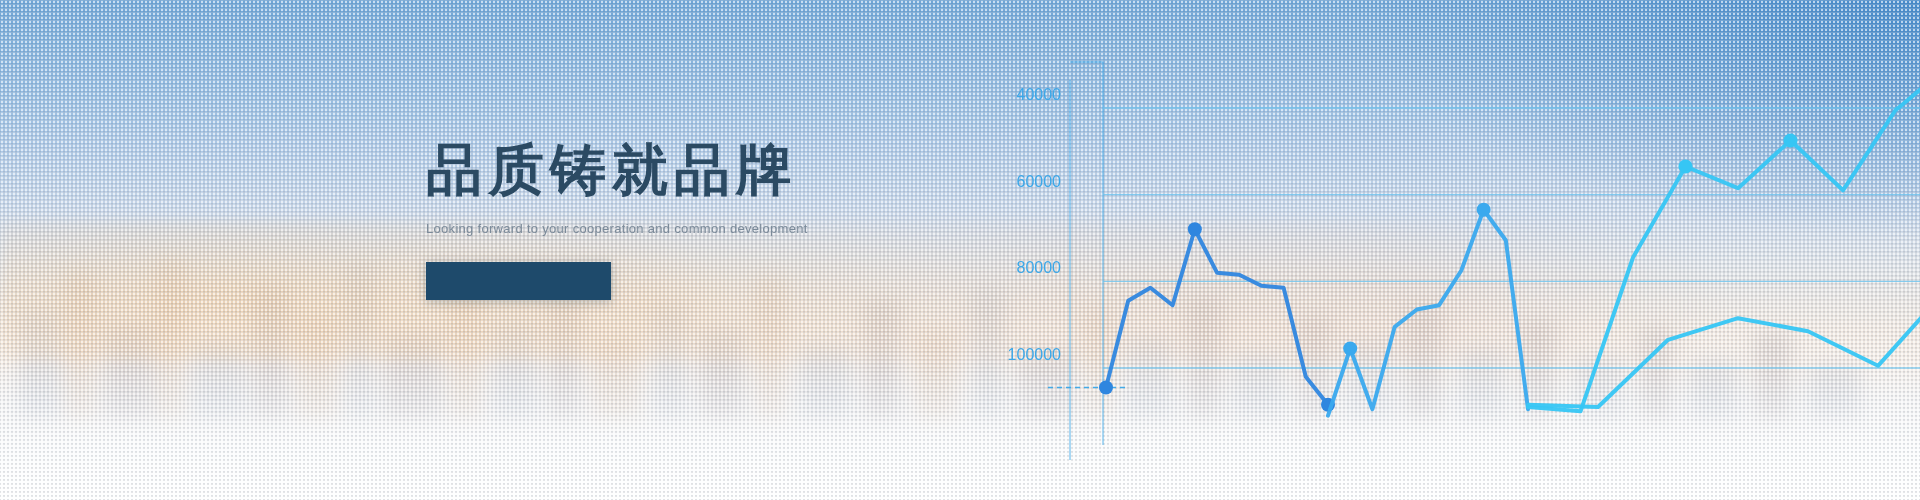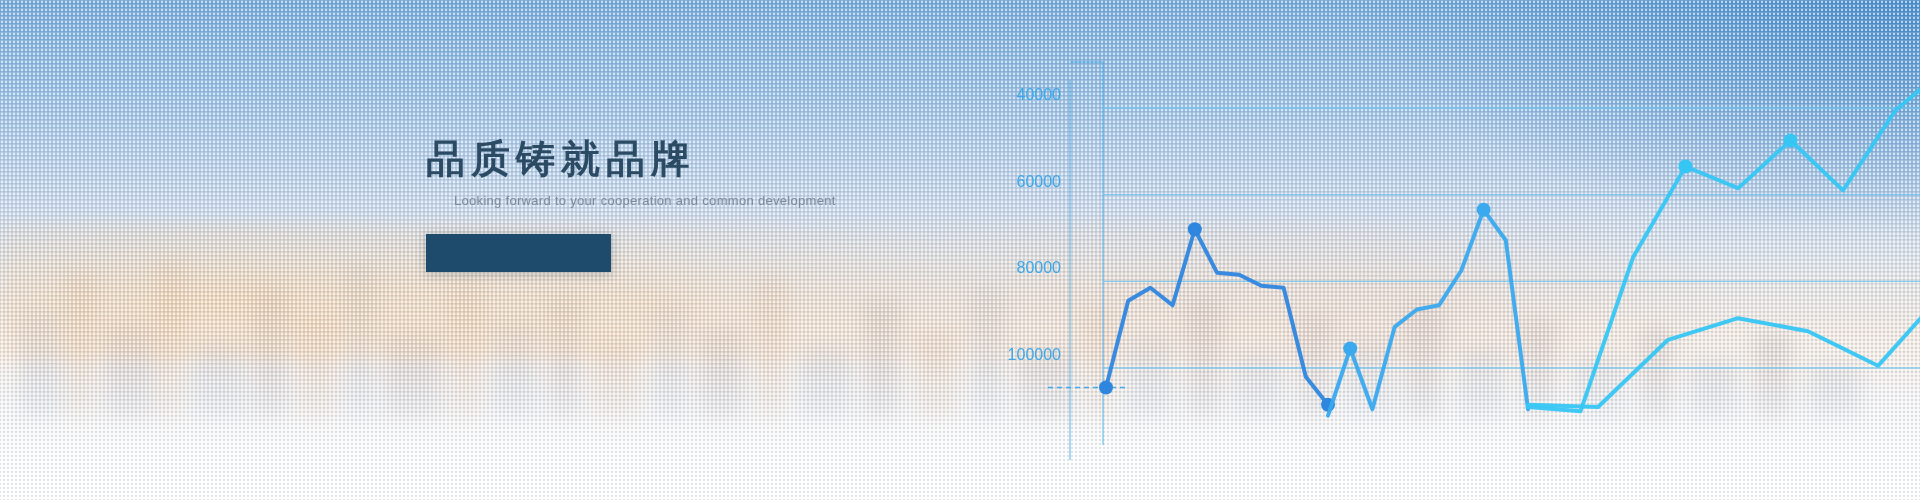--- a/index.html
+++ b/index.html
@@ -81,44 +81,43 @@
     position:absolute; left:0; right:0; bottom:0; height:26%;
     background:linear-gradient(to bottom, rgba(255,255,255,0), rgba(255,255,255,.92));
   }
 
   
   .copy {
     position:absolute; left:426px; top:135px;
     width:620px;
   }
   .headline {
-    font-size:39px;
+    font-size:56px;
     font-weight:700;
     letter-spacing:6px;
     color:#2b4a63;
     line-height:1.25;
     white-space:nowrap;
   }
   .subhead {
     margin-top:22px;
     font-size:27px;
     font-weight:400;
     letter-spacing:3px;
     color:#5e7288;
     line-height:1.3;
     white-space:nowrap;
   }
   .tagline {
-    margin-top:9px;
+    margin-top:16px;
     font-size:13px;
     font-weight:400;
     letter-spacing:.3px;
     color:#7b8a99;
     white-space:nowrap;
-    padding-left:28px;
   }
   .cta {
     display:block;
     margin-top:26px;
     width:185px; height:38px;
     background:#1e4a6b;
     border:none; border-radius:0;
     cursor:pointer;
     font-size:14px; letter-spacing:2px;
     color:#ffffff;

